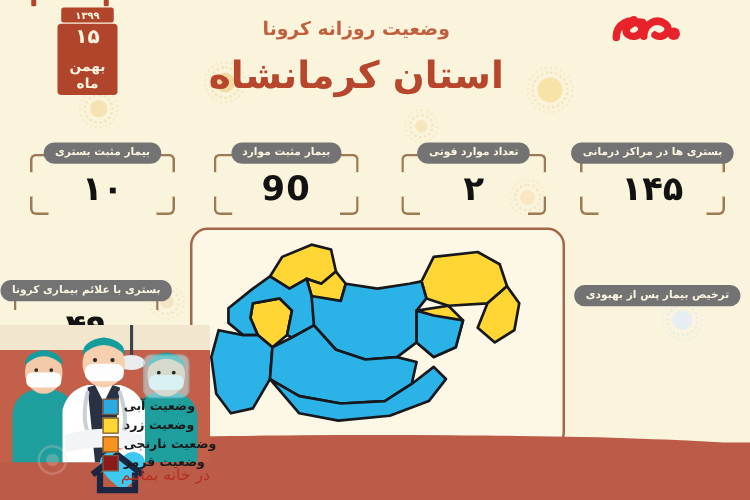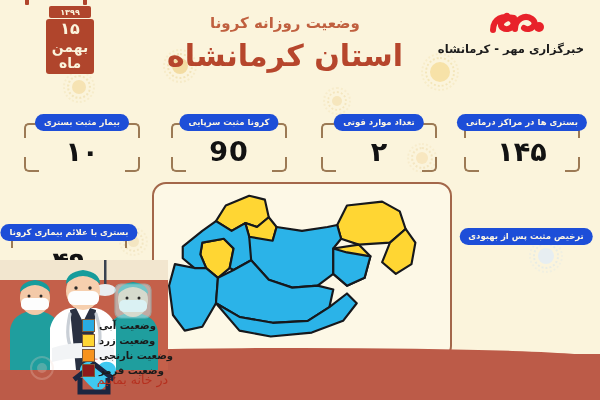--- a/index.html
+++ b/index.html
@@ -67,21 +67,21 @@
   .title-small {
     font-size: 15px;
     font-weight: bold;
     color: #c0603f;
     letter-spacing: .5px;
   }
   .title-big {
     font-size: 30px;
     font-weight: bold;
     color: #b6462c;
-    margin-top: 6px;
+    margin-top: 11px;
     letter-spacing: -.5px;
   }
 
   
   .calendar {
     position: absolute;
     top: 2px;
     left: 18px;
     width: 48px;
     padding-left: 28px;
@@ -109,34 +109,34 @@
   .cal-ring.r { left: 7px; }
   .cal-body {
     background: #b0452c;
     border-radius: 3px;
     margin-top: 1px;
     padding: 2px 0 3px;
     text-align: center;
     color: #fbf4dc;
   }
   .cal-day { font-size: 16px; font-weight: bold; line-height: 1.05; }
-  .cal-month { font-size: 14px; font-weight: bold; margin-top: 1px; }
+  .cal-month { font-size: 11px; font-weight: bold; margin-top: 9px; }
 
   
   .stat {
     position: absolute;
     width: 132px;
     height: 58px;
   }
   .stat-label {
     position: absolute;
     top: 0;
     right: 50%;
     transform: translateX(50%);
-    background: #1d4ed8;
+    background: #737373;
     color: #fdf6e2;
     font-size: 8.5px;
     font-weight: bold;
     padding: 3px 9px 4px;
     border-radius: 11px;
     white-space: nowrap;
     z-index: 3;
     letter-spacing: -.1px;
   }
   .stat-frame {
@@ -277,21 +277,20 @@
 
   <div class="logo-wrap">
     <div class="logo-mark">
       <svg width="64" height="32" viewBox="0 0 64 32" aria-hidden="true">
         <path d="M6 23 C6 12, 17 7, 24 12 C31 17, 22 25, 16 21 C10 17, 18 9, 27 11" fill="none" stroke="#e8222a" stroke-width="6" stroke-linecap="round"></path>
         <path d="M28 22 C28 12, 38 7, 45 12 C52 17, 43 25, 37 21" fill="none" stroke="#e8222a" stroke-width="6" stroke-linecap="round"></path>
         <circle cx="52" cy="20" r="5" fill="#e8222a"></circle>
         <circle cx="20" cy="9" r="3.2" fill="#e8222a"></circle>
       </svg>
     </div>
-    <div class="logo-caption">خبرگزاری مهر - کرمانشاه</div>
   </div>
 
   <div class="title-wrap">
     <div class="title-small">وضعیت روزانه کرونا</div>
     <div class="title-big">استان کرمانشاه</div>
   </div>
 
   <div class="calendar">
     <div class="cal-ring l"></div>
     <div class="cal-ring r"></div>
@@ -318,21 +317,21 @@
     <div class="stat-frame">
       <span class="corner tl"></span>
       <span class="corner tr"></span>
       <span class="corner bl"></span>
       <span class="corner br"></span>
       <div class="stat-value">۲</div>
     </div>
   </div>
 
   <div class="stat" style="top:114px; right:305px;">
-    <div class="stat-label">کرونا مثبت سرپایی</div>
+    <div class="stat-label">بیمار مثبت موارد</div>
     <div class="stat-frame">
       <span class="corner tl"></span>
       <span class="corner tr"></span>
       <span class="corner bl"></span>
       <span class="corner br"></span>
       <div class="stat-value">90</div>
     </div>
   </div>
 
   <div class="stat" style="top:114px; right:452px;">
@@ -340,21 +339,21 @@
     <div class="stat-frame">
       <span class="corner tl"></span>
       <span class="corner tr"></span>
       <span class="corner bl"></span>
       <span class="corner br"></span>
       <div class="stat-value">۱۰</div>
     </div>
   </div>
 
   <div class="stat" style="top:228px; right:8px;">
-    <div class="stat-label">ترخیص مثبت پس از بهبودی</div>
+    <div class="stat-label">ترخیص بیمار پس از بهبودی</div>
   </div>
 
   <div class="stat" style="top:224px; left:3px;">
     <div class="stat-label">بستری با علائم بیماری کرونا</div>
     <div class="stat-frame">
       <span class="corner tl"></span>
       <span class="corner tr"></span>
       <span class="corner bl"></span>
       <span class="corner br"></span>
       <div class="stat-value">۴۹</div>

